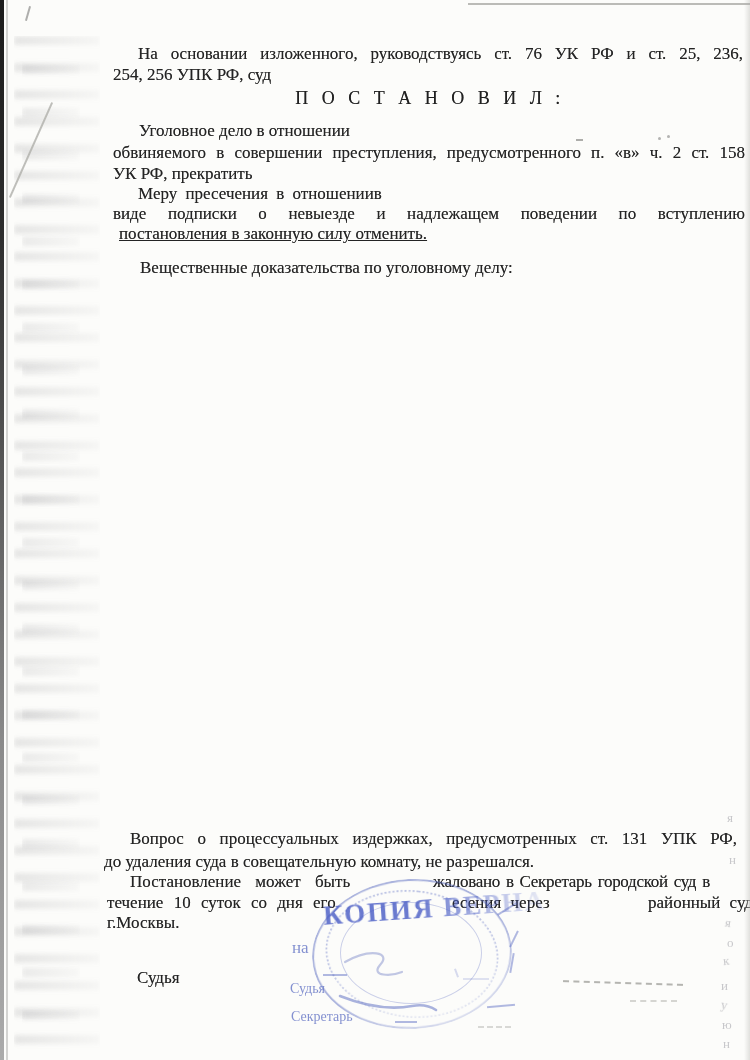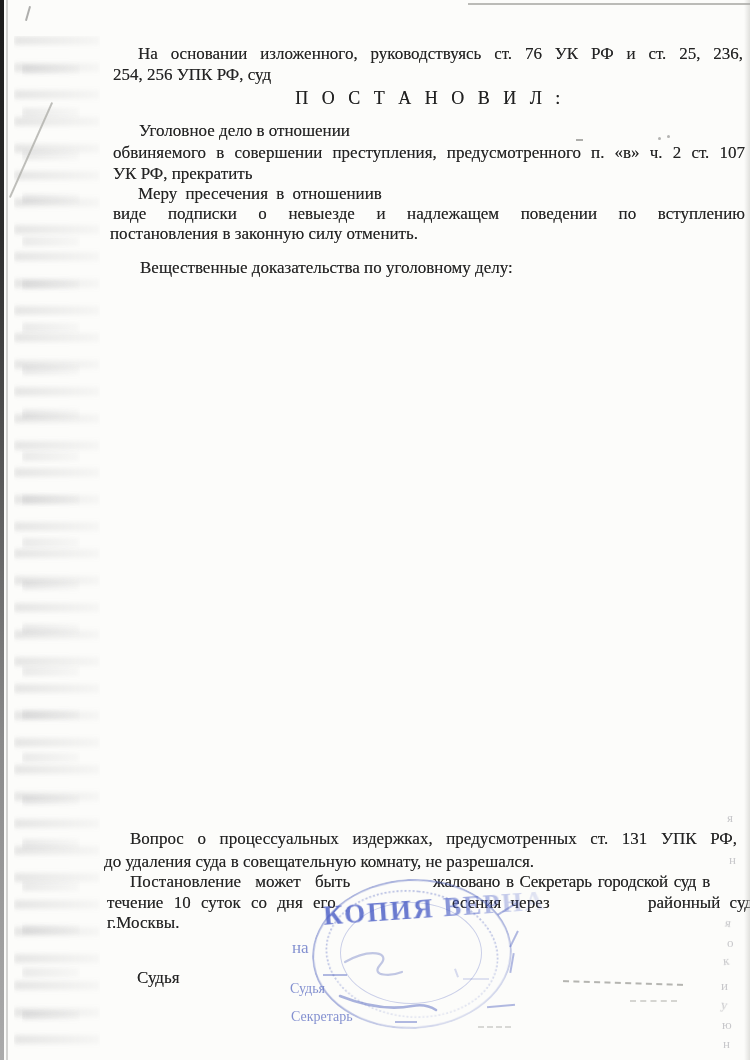--- a/index.html
+++ b/index.html
@@ -114,29 +114,29 @@
 
   <div class="dashmark" style="left:576px; top:139px; width:7px;"></div>
   <div class="dotmark" style="left:658px; top:137px;"></div>
   <div class="dotmark" style="left:667px; top:135px;"></div>
 
   <div class="ln just" style="left:138px; top:44px;  width:605px;">На основании изложенного, руководствуясь ст. 76 УК РФ и ст. 25, 236,</div>
   <div class="ln" style="left:113px; top:65px;">254, 256 УПК РФ, суд</div>
   <div class="ln heading" style="left:120px; top:88px; width:620px;">П О С Т А Н О В И Л :</div>
 
   <div class="ln" style="left:139px; top:121px;">Уголовное дело в отношении</div>
-  <div class="ln just" style="left:113px; top:143px; width:632px;">обвиняемого в совершении преступления, предусмотренного п. «в» ч. 2 ст. 107</div>
+  <div class="ln just" style="left:113px; top:143px; width:632px;">обвиняемого в совершении преступления, предусмотренного п. «в» ч. 2 ст. 158</div>
   <div class="ln" style="left:113px; top:164px;">УК РФ, прекратить</div>
 
   <div class="ln between" style="left:138px; top:184px; width:580px;">
     <span style="word-spacing:4px;">Меру пресечения в отношении</span>
     <span>в</span>
   </div>
   <div class="ln just" style="left:113px; top:204px; width:632px;">виде подписки о невыезде и надлежащем поведении по вступлению</div>
-  <div class="ln" style="left:110px; top:224px;">постановления в законную силу отменить.</div>
+  <div class="ln" style="left:119px; top:224px;text-decoration:underline;">постановления в законную силу отменить.</div>
 
   <div class="ln" style="left:140px; top:258px;">Вещественные доказательства по уголовному делу:</div>
 
   <div class="ln just" style="left:130px; top:829px; width:607px;">Вопрос о процессуальных издержках, предусмотренных ст. 131 УПК РФ,</div>
   <div class="ln" style="left:104px; top:852px;">до удаления суда в совещательную комнату, не разрешался.</div>
 
   <div class="ln" style="left:106px; top:872px; width:640px;">
     <span class="seg" style="left:24px;  word-spacing:10px;">Постановление может быть</span>
     <span class="seg" style="left:327px; word-spacing:2px; letter-spacing:-0.3px;">жаловано в Секретарь городской суд в</span>
   </div>

